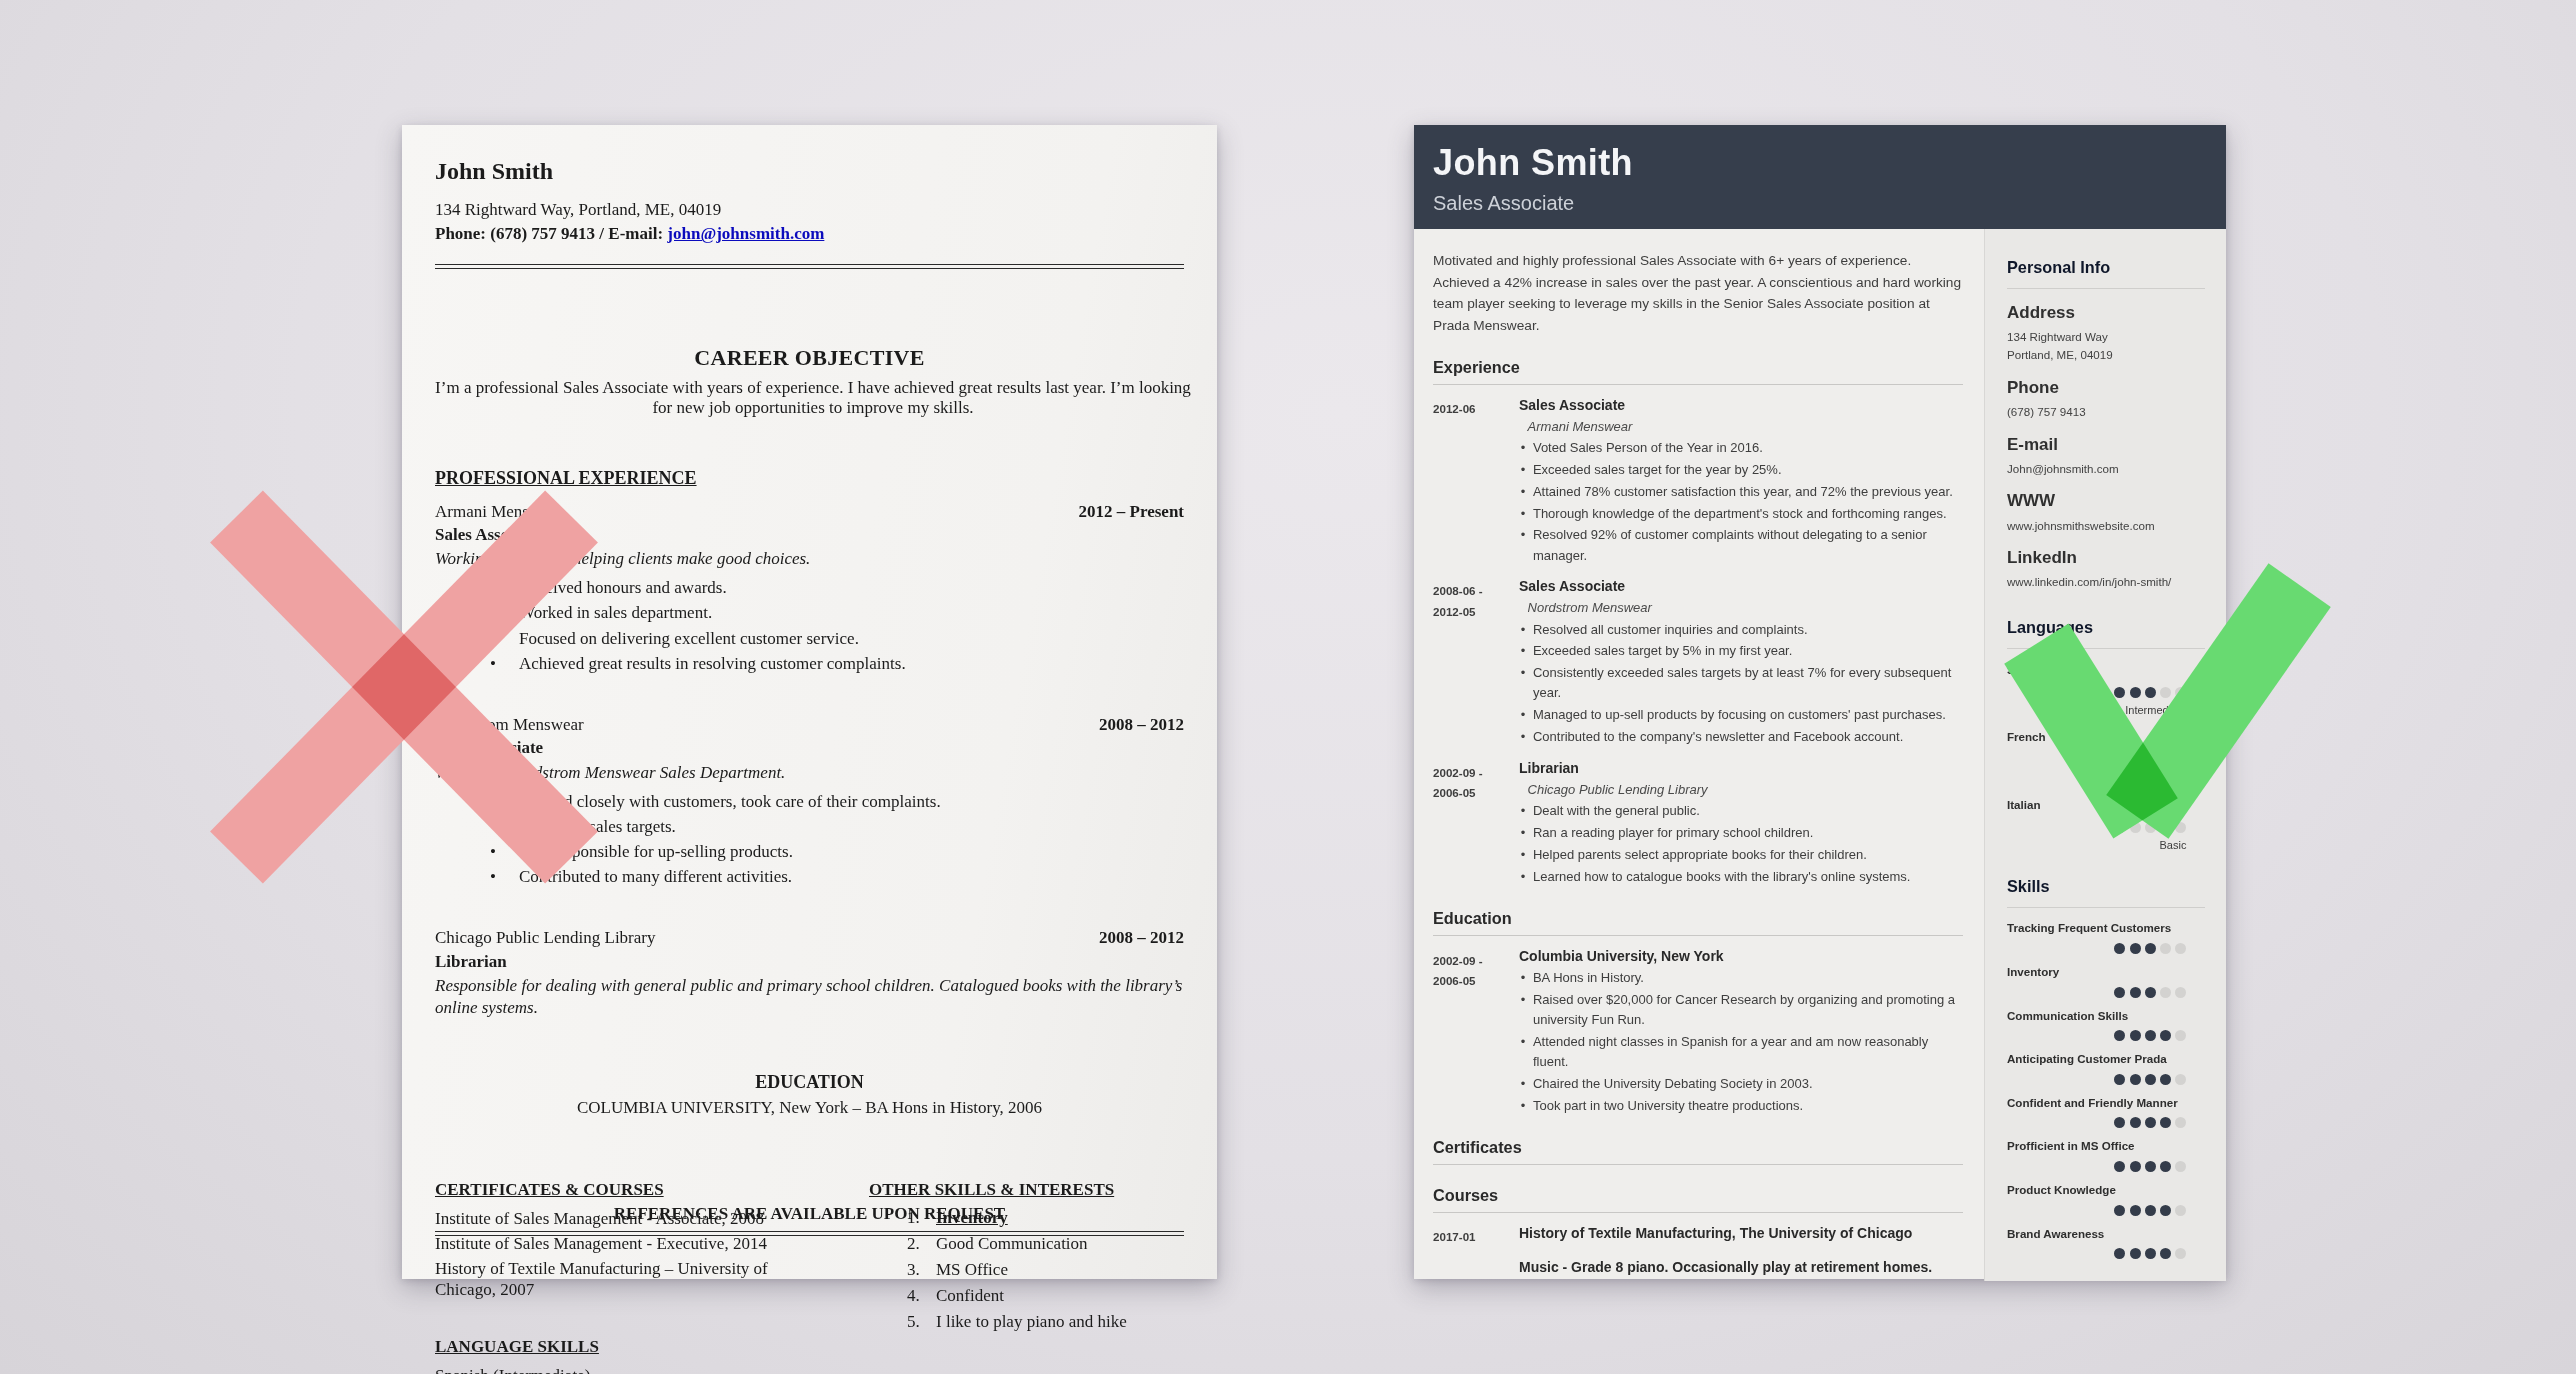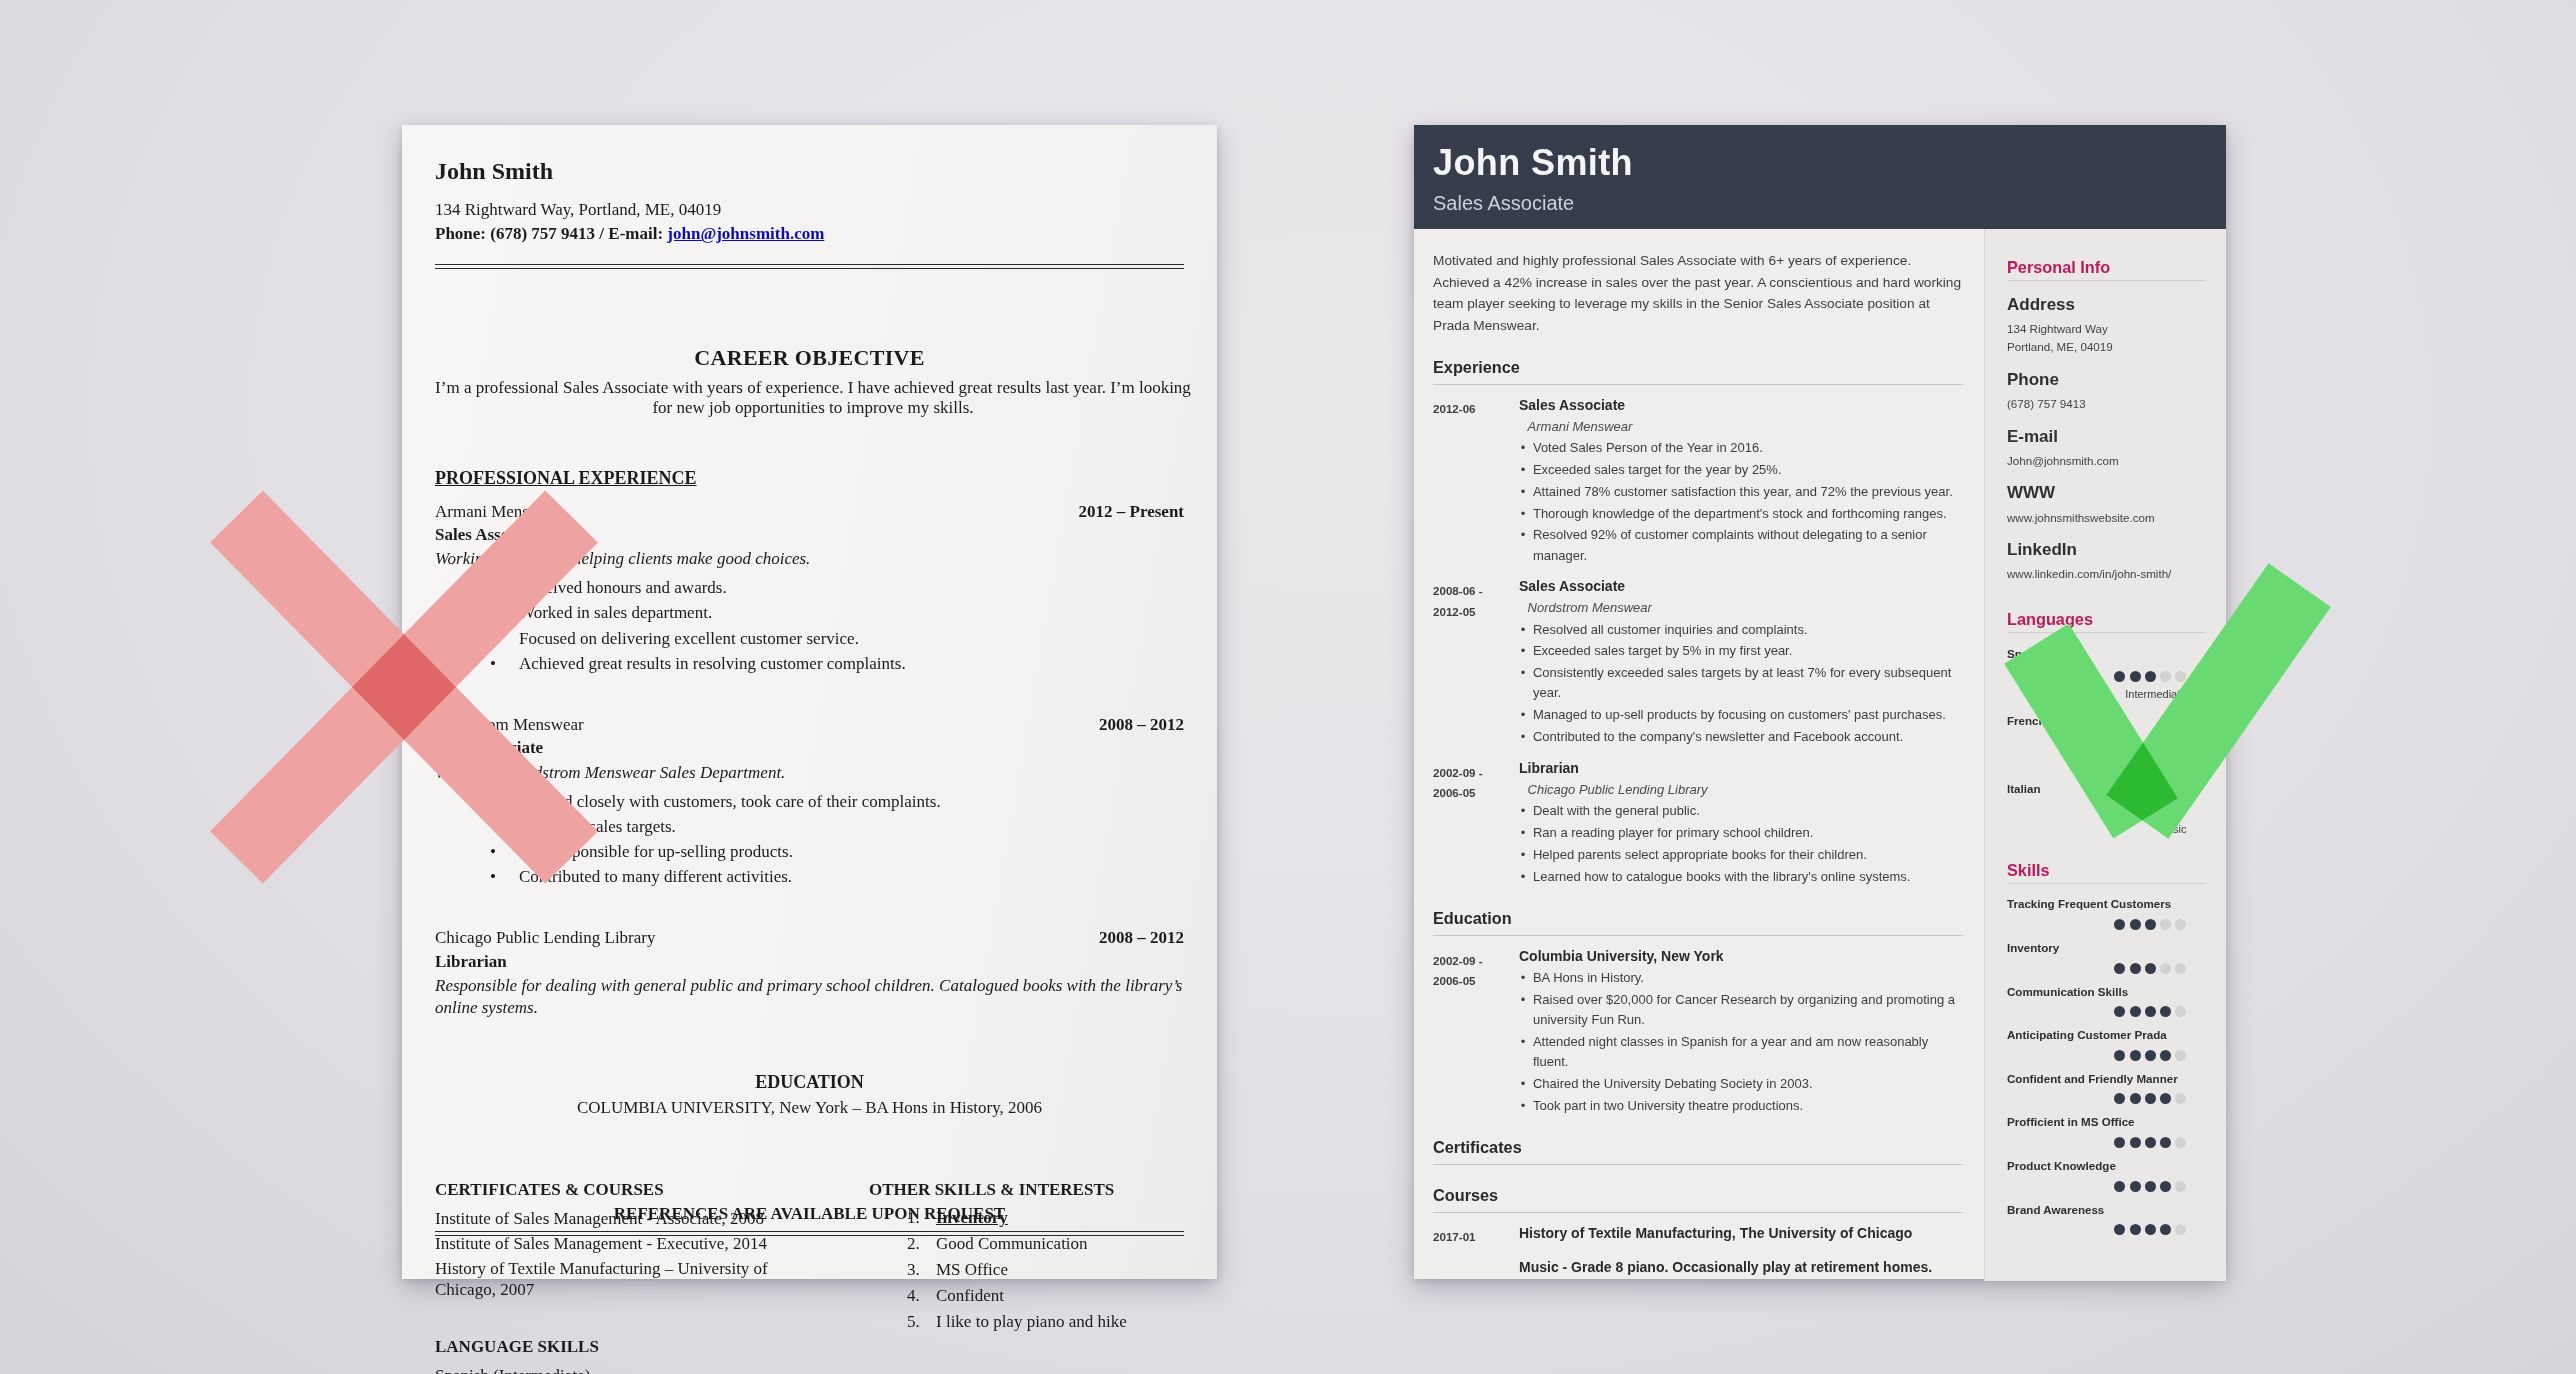--- a/index.html
+++ b/index.html
@@ -28,21 +28,21 @@
   .b-role{font-weight:bold;margin-top:3.4px;}
   .b-sum{font-style:italic;margin-top:3.4px;line-height:1.3;}
   ul.b-bullets{list-style:none;margin:7.7px 0 0 0;padding:0;}
   ul.b-bullets li{display:flex;margin:5.2px 0;}
   ul.b-bullets .bu{margin-left:55px;width:29px;flex:none;}
   .b-edu-title{margin-top:53px;text-align:center;font-weight:bold;font-size:18px;}
   .b-edu-line{text-align:center;margin-top:4.3px;}
   .b-cols{display:flex;margin-top:62px;}
   .b-col-l{width:388px;flex:none;}
   .b-col-r{margin-left:46px;flex:1;}
-  .b-h{font-size:17px;font-weight:bold;margin-bottom:7.7px;}
+  .b-h{font-size:17px;font-weight:bold;text-decoration:underline;margin-bottom:7.7px;}
   .b-line{margin:3.4px 0;line-height:1.27;}
   .b-h.later{margin-top:36px;}
   ol.b-other{margin:3.4px 0 0 0;padding-left:55px;}
   ol.b-other li{margin:6px 0;padding-left:12px;}
   ol.b-other li:first-child .t{font-weight:bold;text-decoration:underline;}
   .b-footer{position:absolute;left:33px;right:33px;bottom:43px;text-align:center;
     font-weight:bold;font-size:17px;}
   .b-footer .dbl{margin-top:6.9px;}
 
   
@@ -60,22 +60,22 @@
   .entry{display:flex;margin-bottom:11px;}
   .e-date{width:86px;flex:none;font-size:11.6px;font-weight:bold;color:#3e3e3e;
     line-height:1.8;padding-top:2.6px;}
   .e-body{flex:1;}
   .e-title{font-size:14px;font-weight:bold;color:#292929;}
   .e-company{font-size:13px;font-style:italic;color:#4a4a4a;margin:6px 0 1.7px 8.6px;}
   .e-company:empty{display:none;}
   ul.e-bullets{list-style:none;margin:4.3px 0 0 1.7px;padding:0;}
   ul.e-bullets li{display:flex;font-size:13px;line-height:1.55;margin:1.7px 0;color:#3e3e3e;}
   ul.e-bullets .bu{margin-right:7.7px;flex:none;}
-  .s-h{font-size:16.3px;font-weight:bold;color:#be185d;border-bottom:0.9px solid #cfcecc;
-    padding-bottom:3px;margin:0 0 13.7px;}
+  .s-h{font-size:16.3px;font-weight:bold;color:#0f172a;border-bottom:0.9px solid #cfcecc;
+    padding-bottom:11px;margin:0 0 13.7px;}
   .s-h.later{margin-top:26px;}
   .pi-item{margin-bottom:13px;}
   .pi-label{font-size:17px;font-weight:bold;color:#303030;margin-bottom:5.2px;}
   .pi-line{font-size:11.6px;color:#424242;line-height:1.6;}
   .lang{margin-bottom:14.6px;}
   .lang-name,.skill-name{font-size:11.6px;font-weight:bold;color:#2e2e2e;}
   .rating{display:flex;justify-content:flex-end;gap:4.3px;margin:11px 19px 0 0;}
   .dot{width:11px;height:11px;border-radius:50%;background:#d3d2d0;}
   .dot.filled{background:#343c4a;}
   .lang-level{text-align:right;font-size:11px;color:#3c3c3c;margin:6px 19px 0 0;}

